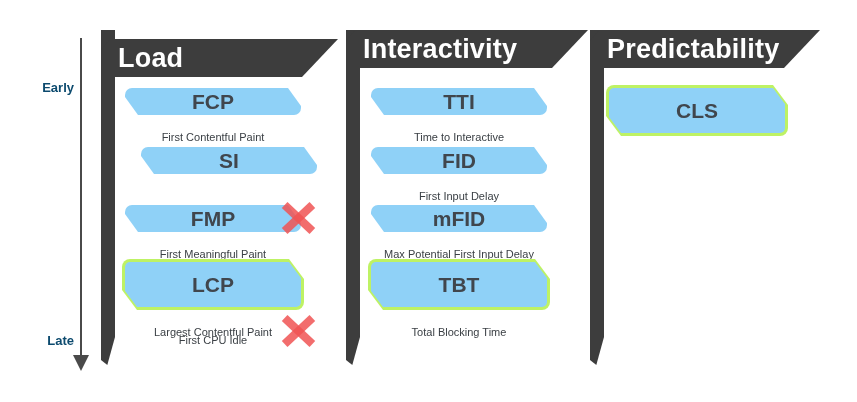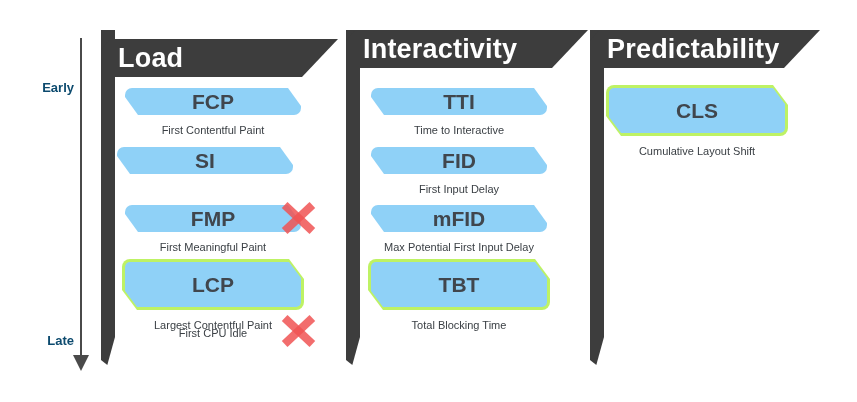--- a/index.html
+++ b/index.html
@@ -61,21 +61,21 @@
   .metric.highlight .pill {
     width:182px; height:51px; background:#bef264; border-radius:8px;
     clip-path: polygon(0 0, calc(100% - 15px) 0, 100% 20px, 100% 100%, 15px 100%, 0 calc(100% - 20px));
   }
   .metric.highlight .pill::after {
     content:""; position:absolute; inset:3px; z-index:0;
     background:#8fd1f7; border-radius:5px;
     clip-path: polygon(0 0, calc(100% - 12px) 0, 100% 16px, 100% 100%, 12px 100%, 0 calc(100% - 16px));
   }
   .sub-label {
-    margin-top:9px; font-size:11px; color:#3b4045; white-space:nowrap; text-align:center;
+    margin-top:16px; font-size:11px; color:#3b4045; white-space:nowrap; text-align:center;
   }
   .x-mark {
     position:absolute; top:-7px; right:-16px; width:37px; height:40px; z-index:2;
   }
 </style>
 </head>
 <body>
 
 <div class="canvas">
 
@@ -90,21 +90,21 @@
       <span class="col-title">Load</span>
     </div>
 
     <div class="metric" style="left:24px; top:58px;">
       <div class="pill">
         <span class="abbr">FCP</span>
       </div>
       <div class="sub-label">First Contentful Paint</div>
     </div>
 
-    <div class="metric" style="left:16px; top:117px;gap:30px;">
+    <div class="metric" style="left:40px; top:117px;gap:30px;">
       <div class="pill">
         <span class="abbr">SI</span>
       </div>
       <div class="sub-label">Speed Index</div>
     </div>
 
     <div class="metric" style="left:24px; top:175px;">
       <div class="pill">
         <span class="abbr">FMP</span>
       </div>
@@ -169,17 +169,16 @@
   <div class="column" style="left:590px; width:230px;">
     <div class="col-bar"></div>
     <div class="col-header" style="width:230px;">
       <span class="col-title">Predictability</span>
     </div>
 
     <div class="metric highlight" style="left:19px; top:55px;">
       <div class="pill">
         <span class="abbr">CLS</span>
       </div>
-      <div class="sub-label">Cumulative Layout Shift</div>
     </div>
   </div>
 
 </div>
 
 </body></html>

